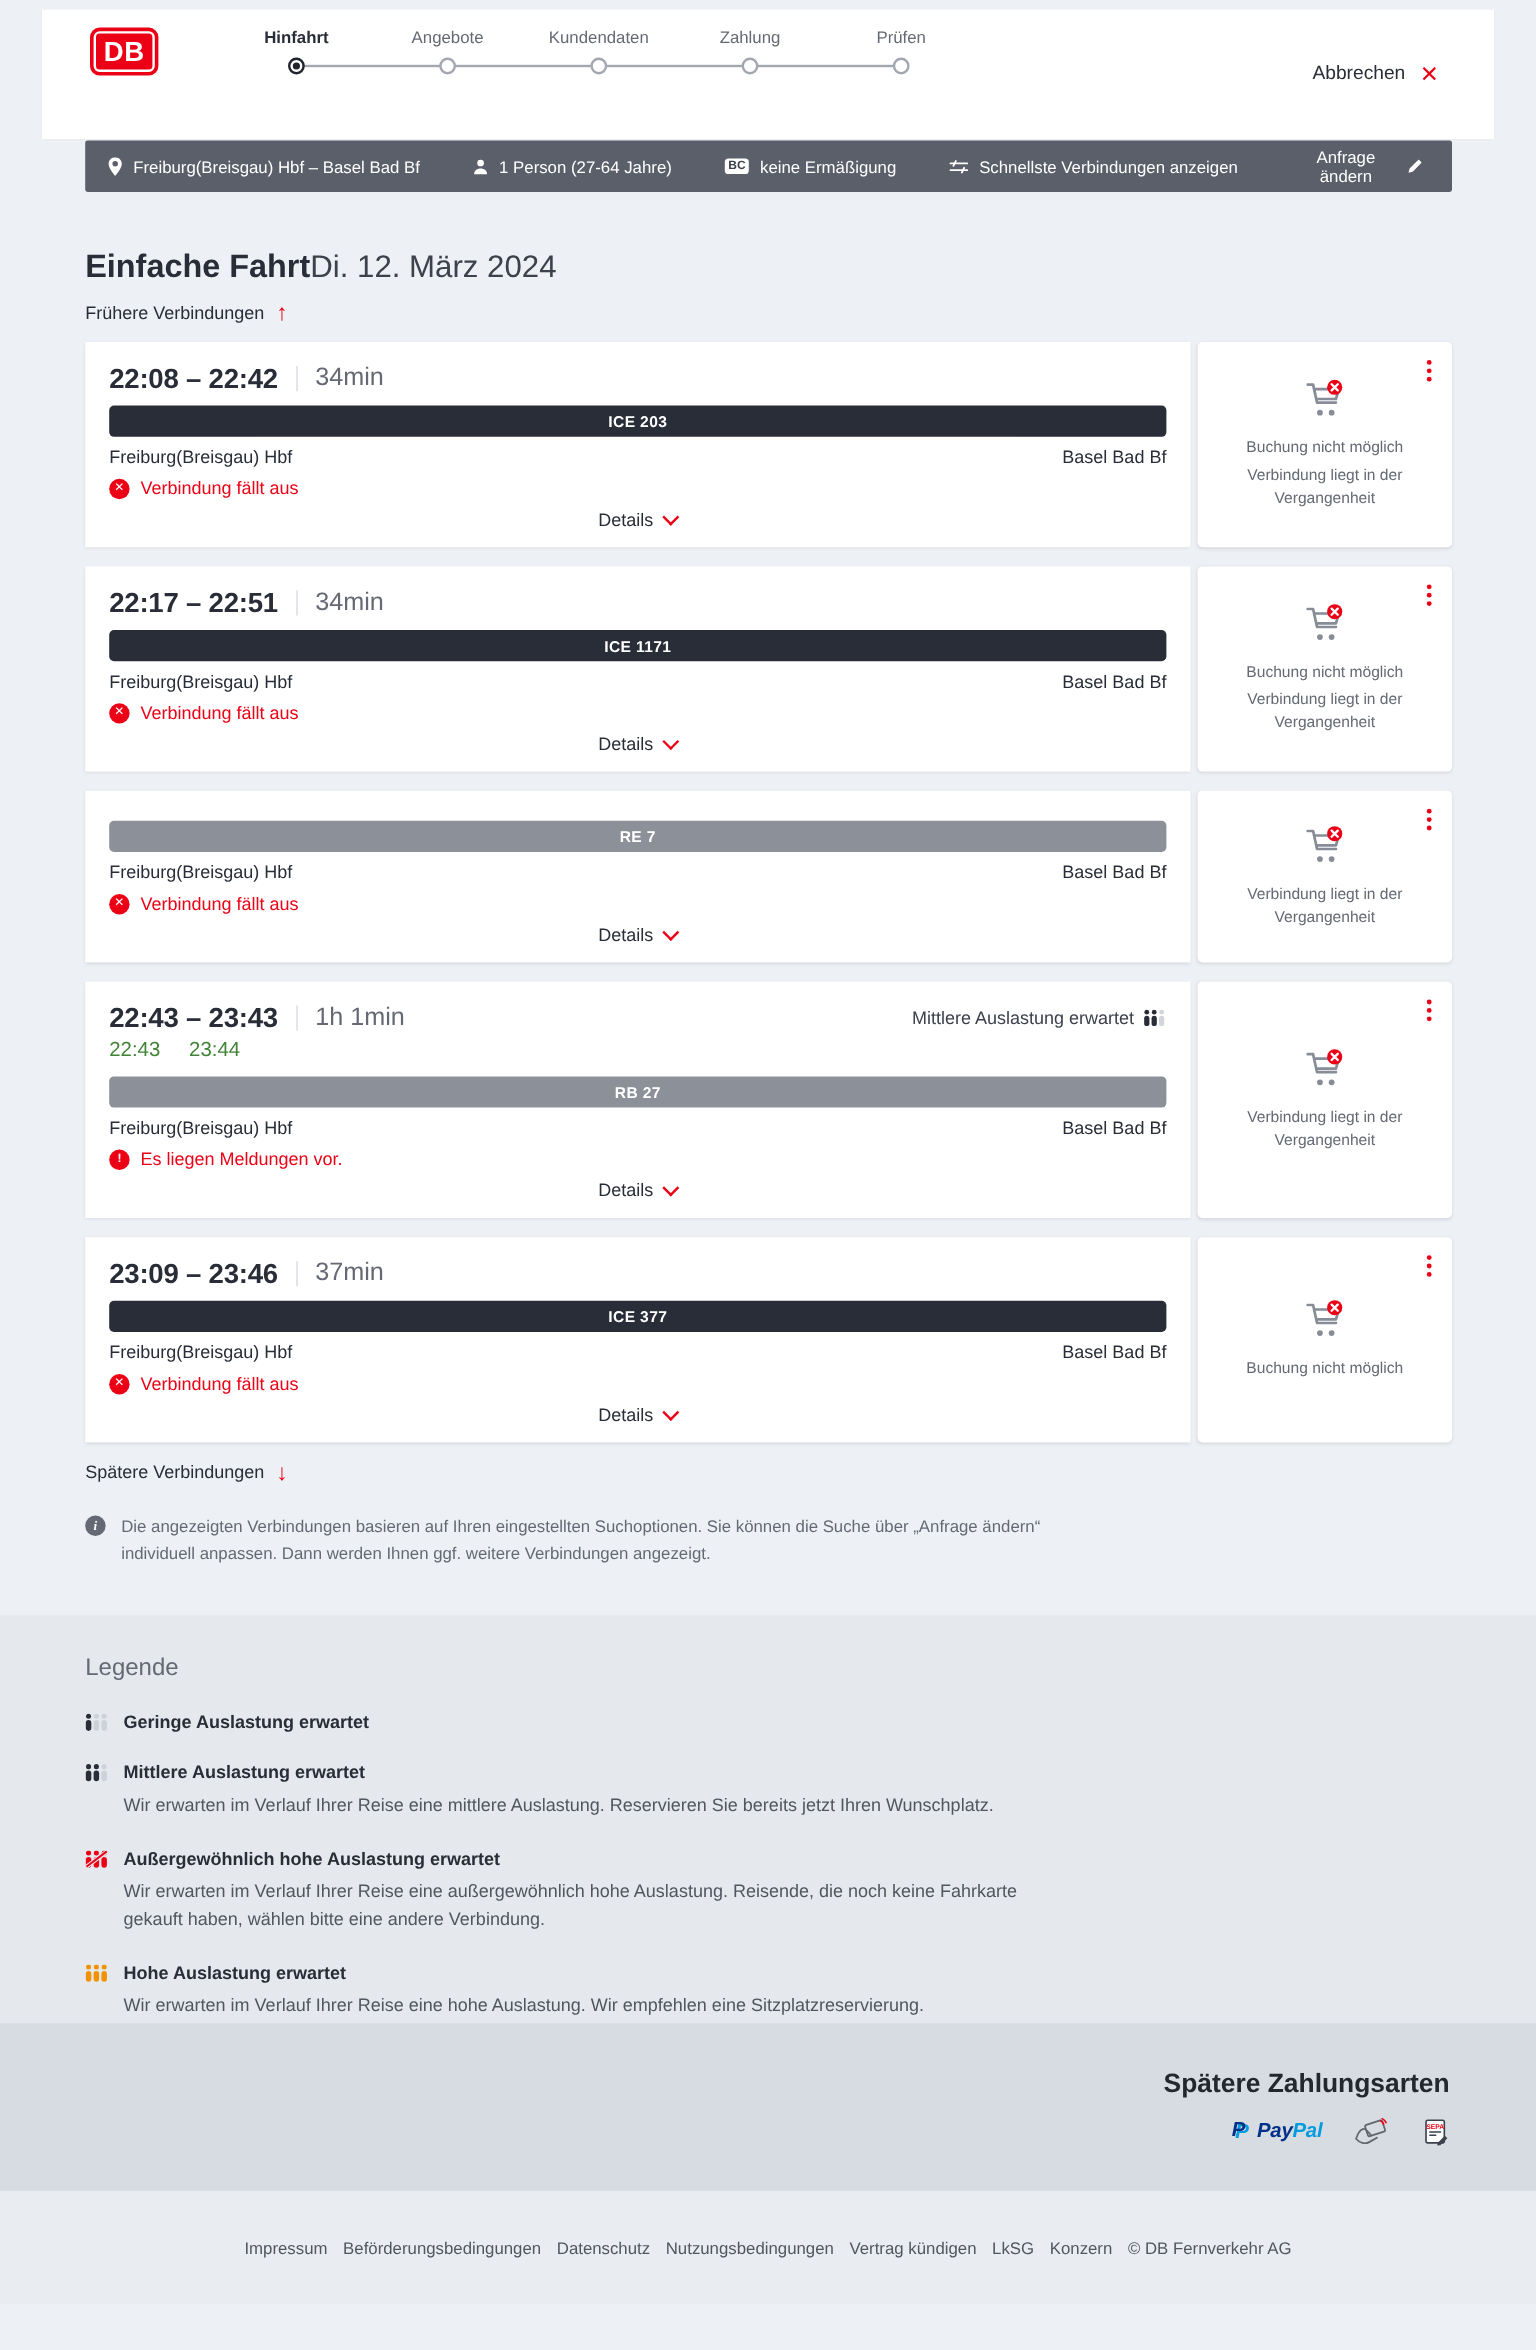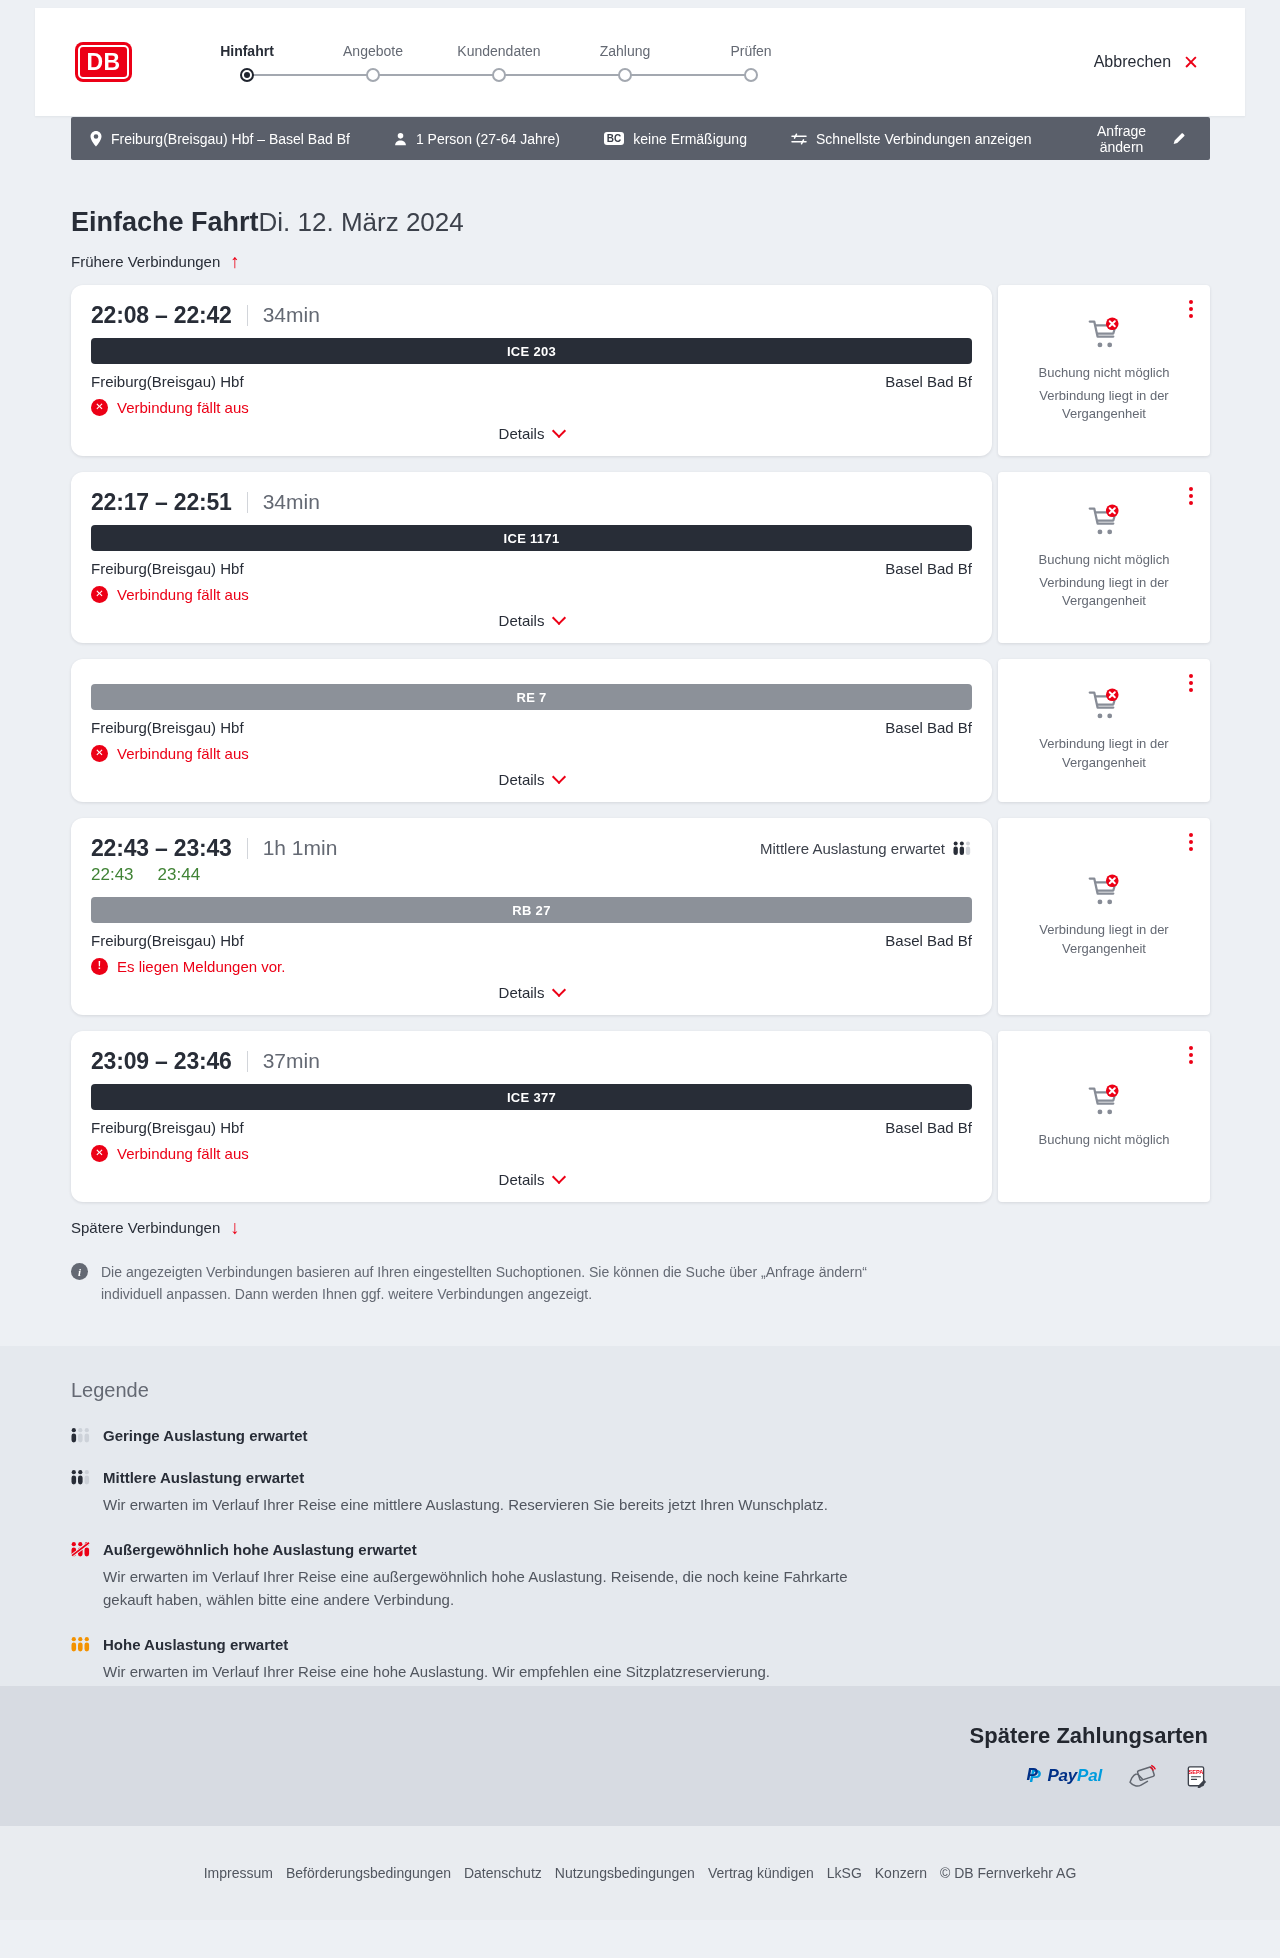--- a/index.html
+++ b/index.html
@@ -2,22 +2,22 @@
 <html lang="de"><head>
 <meta charset="utf-8">
 <style>
   html,body{margin:0;padding:0}
   body{
     width:1280px;height:1958px;overflow:hidden;position:relative;
     background:#edf0f4;font-family:"Liberation Sans","DejaVu Sans",sans-serif;
     padding-top:8px;box-sizing:border-box;
   }
   
-  .topbar{margin:0 35px;height:108px;background:#fff;display:flex;align-items:center;
-    padding:1px 40px;box-sizing:border-box;box-shadow:0 1px 2px rgba(40,45,55,.06)}
+  .topbar{margin:0 35px;height:108px;background:#fff;display:flex;
+    padding:15px 40px;box-sizing:border-box;box-shadow:0 1px 2px rgba(40,45,55,.06)}
   .logo{width:57px;height:40px;background:#ec0016;border-radius:8px;display:flex;
     align-items:center;justify-content:center;position:relative;flex:0 0 auto}
   .logo::after{content:"";position:absolute;inset:3px;border:2.5px solid #fff;border-radius:5px}
   .logo span{color:#fff;font-weight:bold;font-size:23px;letter-spacing:.5px;line-height:1}
   .stepper{position:relative;display:flex;margin-left:52px}
   .sline{position:absolute;top:31px;left:63px;width:504px;height:2px;background:#a3a8b0}
   .step{width:126px;display:flex;flex-direction:column;align-items:center;gap:8px;cursor:pointer}
   .step .lbl{font-size:14px;color:#646973;height:17px;white-space:nowrap}
   .step.active .lbl{color:#282d37;font-weight:bold}
   .dot{width:10px;height:10px;border:2px solid #a3a8b0;background:#fff;border-radius:50%;
@@ -40,21 +40,21 @@
   .content{margin:0 71px;width:1139px;box-sizing:border-box}
   .page-title{margin-top:46px;display:flex;align-items:baseline;}
   .pt-main{font-size:27px;font-weight:bold;color:#282d37;line-height:32px}
   .pt-date{font-size:26px;color:#3c414b;font-weight:400}
   .scroll-link{margin-top:14px;display:inline-flex;align-items:center;gap:10px;font-size:15px;
     color:#282d37;background:none;border:0;cursor:pointer;font-family:inherit;padding:0}
   .scroll-link.later{margin-top:16px}
   .arrow{color:#ec0016;font-size:19px;font-weight:bold;line-height:1}
   .cards{margin-top:14px;display:flex;flex-direction:column;gap:16px}
   .card{display:flex;gap:6px}
-  .card-main{flex:1;background:#fff;border-radius:12px;box-shadow:0 1px 3px rgba(40,45,55,.12);
+  .card-main{flex:1;background:#fff;border-radius:0;box-shadow:0 1px 3px rgba(40,45,55,.12);
     padding:16px 20px 8px;box-sizing:border-box}
   .card-side{width:212px;background:#fff;border-radius:4px;box-shadow:0 1px 3px rgba(40,45,55,.12);
     position:relative;display:flex;flex-direction:column;align-items:center;justify-content:center;
     padding:12px 10px;box-sizing:border-box;text-align:center}
   .time-row{display:flex;align-items:center;height:28px}
   .time{font-size:23px;font-weight:bold;color:#282d37;letter-spacing:-.2px;white-space:nowrap}
   .tsep{width:1px;height:21px;background:#d2d5da;margin:0 15px;flex:0 0 auto}
   .dur{font-size:21px;color:#646973}
   .occ{margin-left:auto;display:flex;align-items:center;gap:8px;font-size:15px;color:#3c414b}
   .rt-row{display:flex;gap:24px;margin-top:3px;font-size:17px;color:#408335;height:23px}

